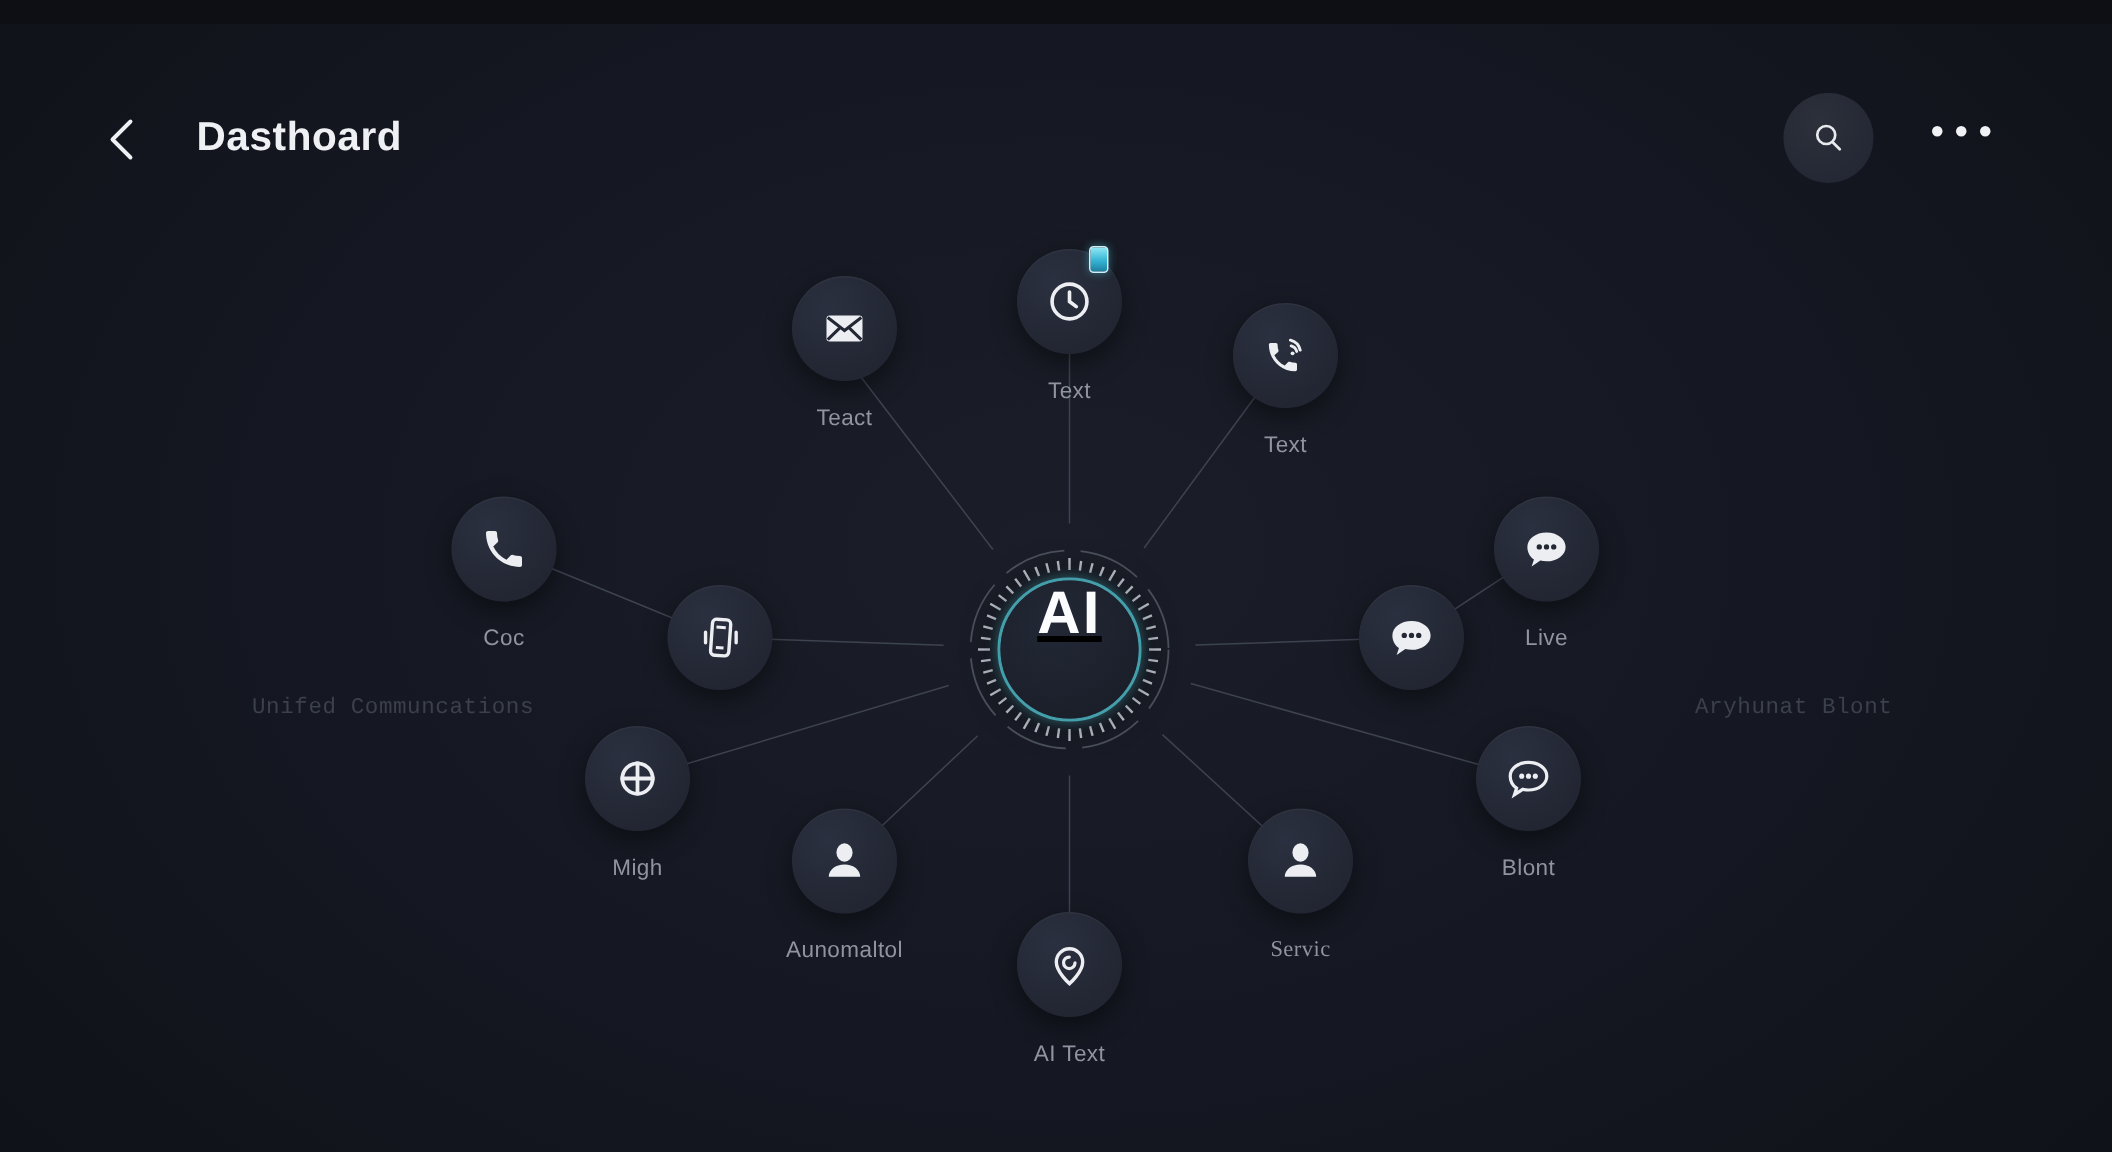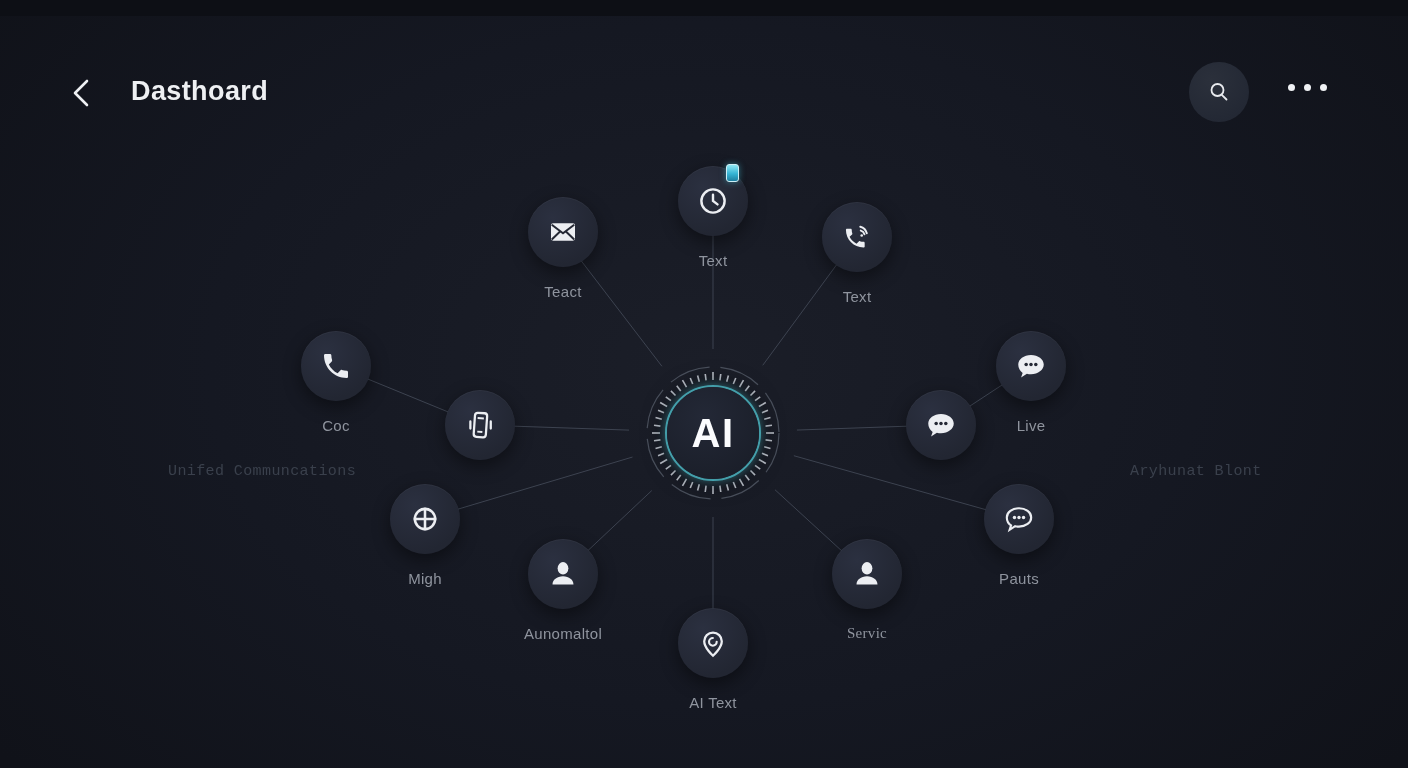--- a/index.html
+++ b/index.html
@@ -41,22 +41,23 @@
   .badge{
     position:absolute;right:9px;top:-2px;width:11px;height:16px;border-radius:3px;
     background:linear-gradient(180deg,#8fe8f4 0%,#35b4d4 55%,#1d7fa0 100%);
     border:1px solid #cdeff6;box-shadow:0 0 6px rgba(72,200,224,.5);
   }
   
   #hub{position:absolute;width:170px;height:170px;transform:translate(-50%,-50%);}
   #hub .core{
     position:absolute;left:50%;top:50%;width:92px;height:92px;transform:translate(-50%,-50%);
     border-radius:50%;background:radial-gradient(circle at 40% 32%, #232836, #1b1f2a 75%);
-    display:flex;align-items:center;justify-content:center;
+    display:flex;justify-content:center;
     box-shadow:0 0 24px rgba(0,0,0,.55);
+    text-decoration:underline;
   }
   #hub .ai{font-size:40px;font-weight:700;color:#fbfcfe;letter-spacing:1.5px;}
   #hub svg{position:absolute;left:0;top:0;}
   .cyanring{filter:drop-shadow(0 0 4px rgba(88,205,220,.55));}
 </style>
 </head>
 <body>
 
 <div id="stage">
 
@@ -160,21 +161,21 @@
       <div class="node" style="left: 713px; top: 185px;">
         <div class="node-circle">
           <svg width="34" height="34" viewBox="0 0 24 24">
             <circle cx="12" cy="12" r="8.2" fill="none" stroke="#eceef2" stroke-width="1.7"></circle>
             <path d="M12 7.5V12l3.2 2.4" fill="none" stroke="#eceef2" stroke-width="1.7" stroke-linecap="round"></path>
           </svg>
           <div class="badge"></div>
         </div>
         <div class="node-label">Text</div>
       </div>
-      <div class="node" style="left: 563px; top: 216px;">
+      <div class="node" style="left: 563px; top: 203px;">
         <div class="node-circle">
           <svg width="32" height="32" viewBox="0 0 24 24">
             <rect x="3" y="5.5" width="18" height="13" rx="1.6" fill="#eceef2"></rect>
             <path d="M3.6 6.5 12 13l8.4-6.5 M3.6 17.6 9.8 11.6 M20.4 17.6 14.2 11.6" fill="none" stroke="#242834" stroke-width="1.5"></path>
           </svg>
         </div>
         <div class="node-label">Teact</div>
       </div>
       <div class="node" style="left: 857px; top: 221px;">
         <div class="node-circle">
@@ -263,16 +264,16 @@
       </div>
       <div class="node" style="left: 1019px; top: 503px;">
         <div class="node-circle">
           <svg width="34" height="34" viewBox="0 0 24 24">
             <path d="M12 4.4c4.8 0 8.6 2.9 8.6 6.5s-3.8 6.5-8.6 6.5c-.95 0-1.87-.1-2.72-.32L5.4 19.6l1-3.1C4.6 15.3 3.4 13.4 3.4 10.9c0-3.6 3.8-6.5 8.6-6.5z" fill="none" stroke="#eceef2" stroke-width="1.5"></path>
             <circle cx="8.8" cy="10.9" r="1.2" fill="#eceef2"></circle>
             <circle cx="12" cy="10.9" r="1.2" fill="#eceef2"></circle>
             <circle cx="15.2" cy="10.9" r="1.2" fill="#eceef2"></circle>
           </svg>
         </div>
-        <div class="node-label">Pauts</div>
+        <div class="node-label">Blont</div>
       </div>
     </div>
 </div>
 
 </body></html>

